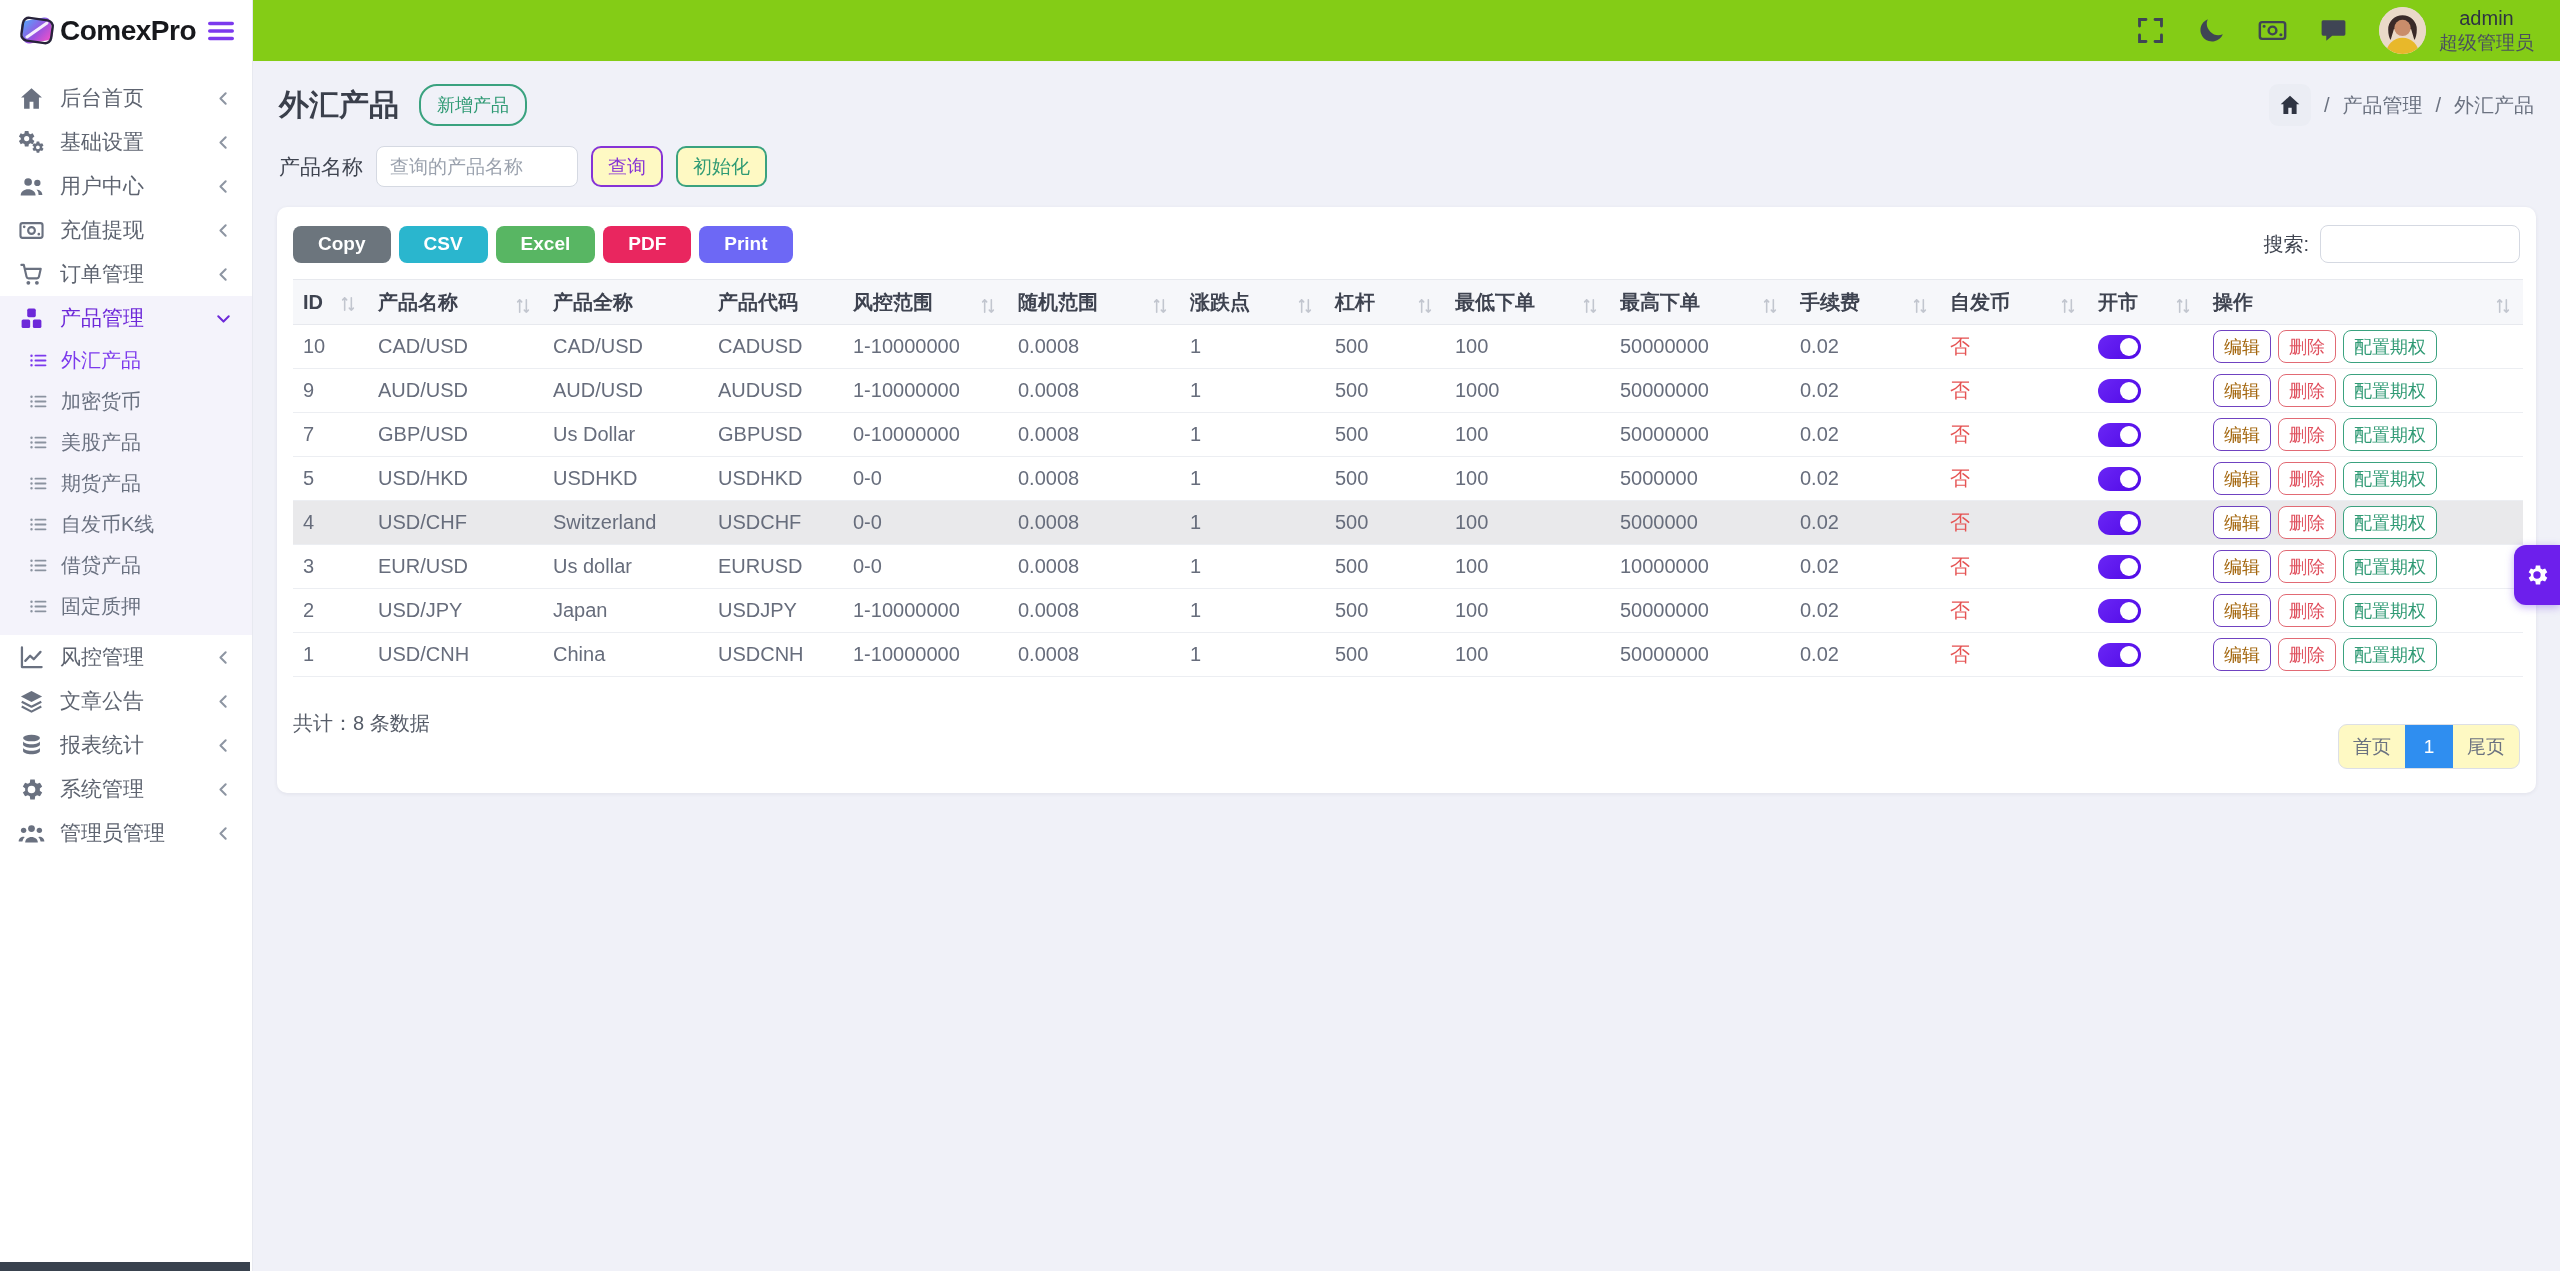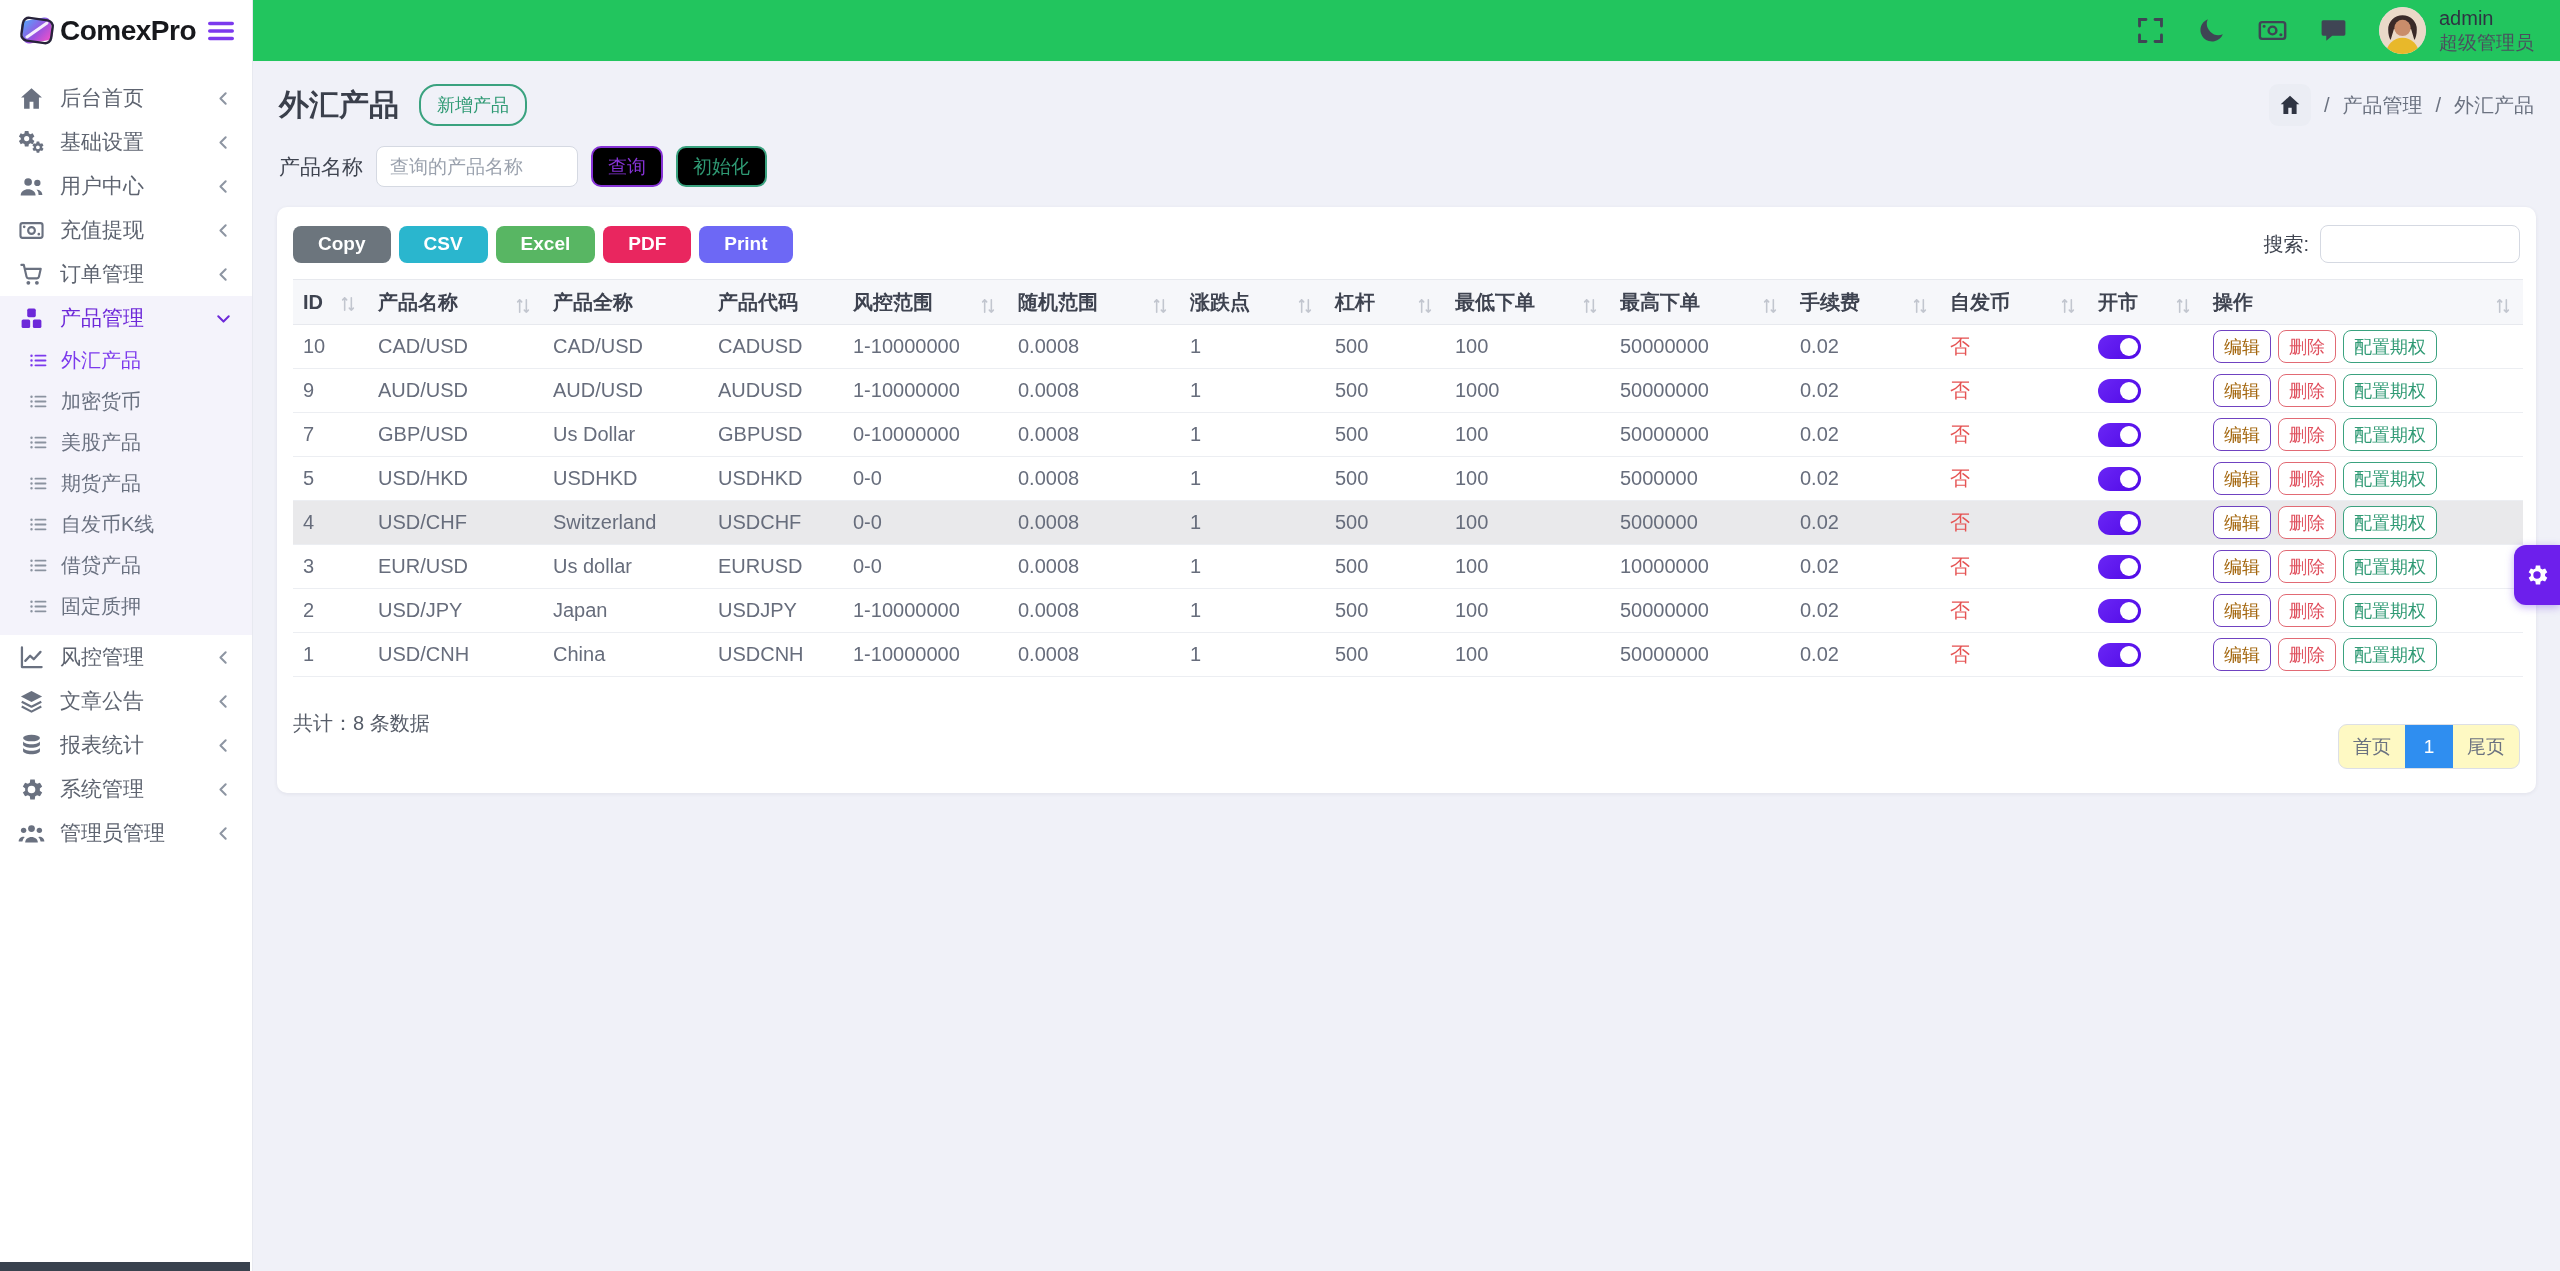--- a/index.html
+++ b/index.html
@@ -26,21 +26,21 @@
   .menu-section { }
   .menu-section.active { background:#f4f3fb; padding-bottom:8px; }
   .menu-section.active > .side-item,
   .menu-section.active > .side-item .ic,
   .menu-section.active > .side-item .chev { color:#6d28d9; }
   .sub-item { display:flex; align-items:center; gap:12px; height:41px; padding:0 18px 0 28px; font-size:20px; color:#6a7180; cursor:pointer; }
   .sub-item .ic { width:21px; height:21px; color:#8b93a0; flex:none; }
   .sub-item.active, .sub-item.active .ic { color:#7c3aed; }
 
   
-  .topbar { position:absolute; left:253px; top:0; right:0; height:62px; background:#22c55e; display:flex; align-items:center; justify-content:flex-end; gap:30px; padding:0 26px; border-bottom:1px solid #eef0f5; z-index:2; }
+  .topbar { position:absolute; left:253px; top:0; right:0; height:62px; background:#84cc16; display:flex; align-items:center; justify-content:flex-end; gap:30px; padding:0 26px; border-bottom:1px solid #eef0f5; z-index:2;text-align:center; }
   .top-ic { width:31px; height:31px; color:#3f4554; cursor:pointer; flex:none; }
   .user-box { display:flex; align-items:center; gap:13px; cursor:pointer; }
   .avatar { width:47px; height:47px; border-radius:50%; overflow:hidden; flex:none; background:#ddd; }
   .user-meta { line-height:1.3; }
   .user-name { font-size:20px; color:#2e3442; }
   .user-role { font-size:19px; color:#4a505e; }
 
   
   .main { position:absolute; left:253px; top:62px; right:0; bottom:0; padding:18px 24px; }
   .title-row { display:flex; align-items:center; gap:20px; margin:4px 2px 20px; }
@@ -48,21 +48,21 @@
   .add-pill { border:2px solid #3aa27f; color:#2f9a74; background:transparent; border-radius:18px; padding:7px 16px; font-size:18px; cursor:pointer; }
   .breadcrumb { margin-left:auto; display:flex; align-items:center; gap:13px; font-size:20px; color:#6b7280; }
   .crumb-home { width:42px; height:42px; background:#ebedf4; border-radius:9px; display:flex; align-items:center; justify-content:center; cursor:pointer; }
   .crumb-home .ic { width:24px; height:24px; color:#2f3442; }
 
   .filter-row { display:flex; align-items:center; gap:13px; margin:0 2px 20px; }
   .filter-label { font-size:21px; color:#3f4450; }
   .text-input { height:41px; border:1px solid #d5d9e2; border-radius:8px; background:#fff; padding:0 13px; font-size:19px; color:#333; outline:none; font-family:"Liberation Sans",sans-serif; }
   .text-input::placeholder { color:#9aa1ad; }
   .filter-input { width:202px; }
-  .pill-btn { height:41px; padding:0 15px; border-radius:10px; background:#000000; font-size:19px; cursor:pointer; }
+  .pill-btn { height:41px; padding:0 15px; border-radius:10px; background:#fef9c3; font-size:19px; cursor:pointer; }
   .pill-purple { border:2px solid #8633d6; color:#8633d6; }
   .pill-green  { border:2px solid #3aa27f; color:#2f9a74; }
 
   .card { background:#fff; border-radius:10px; padding:18px 16px 24px; box-shadow:0 1px 4px rgba(30,35,60,.07); position:relative; }
   .toolbar { display:flex; align-items:center; margin-bottom:16px; }
   .export-btn { height:37px; padding:0 25px; border:none; border-radius:8px; color:#fff; font-size:19px; font-weight:600; margin-right:8px; cursor:pointer; font-family:"Liberation Sans",sans-serif; }
   .search-wrap { margin-left:auto; display:flex; align-items:center; gap:11px; font-size:20px; color:#3f4450; }
   .search-input { width:200px; height:38px; }
 
   table { width:100%; border-collapse:collapse; table-layout:fixed; }

